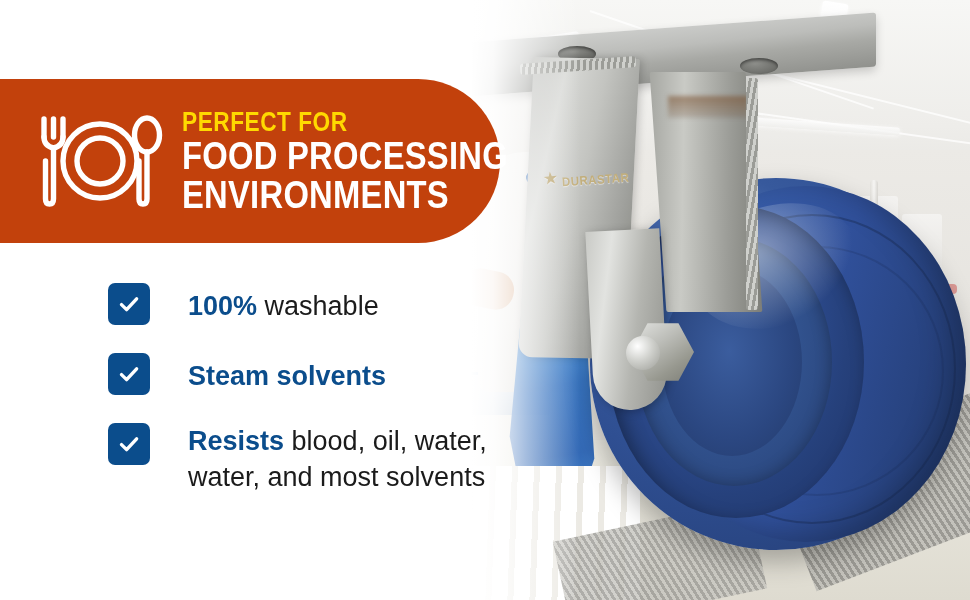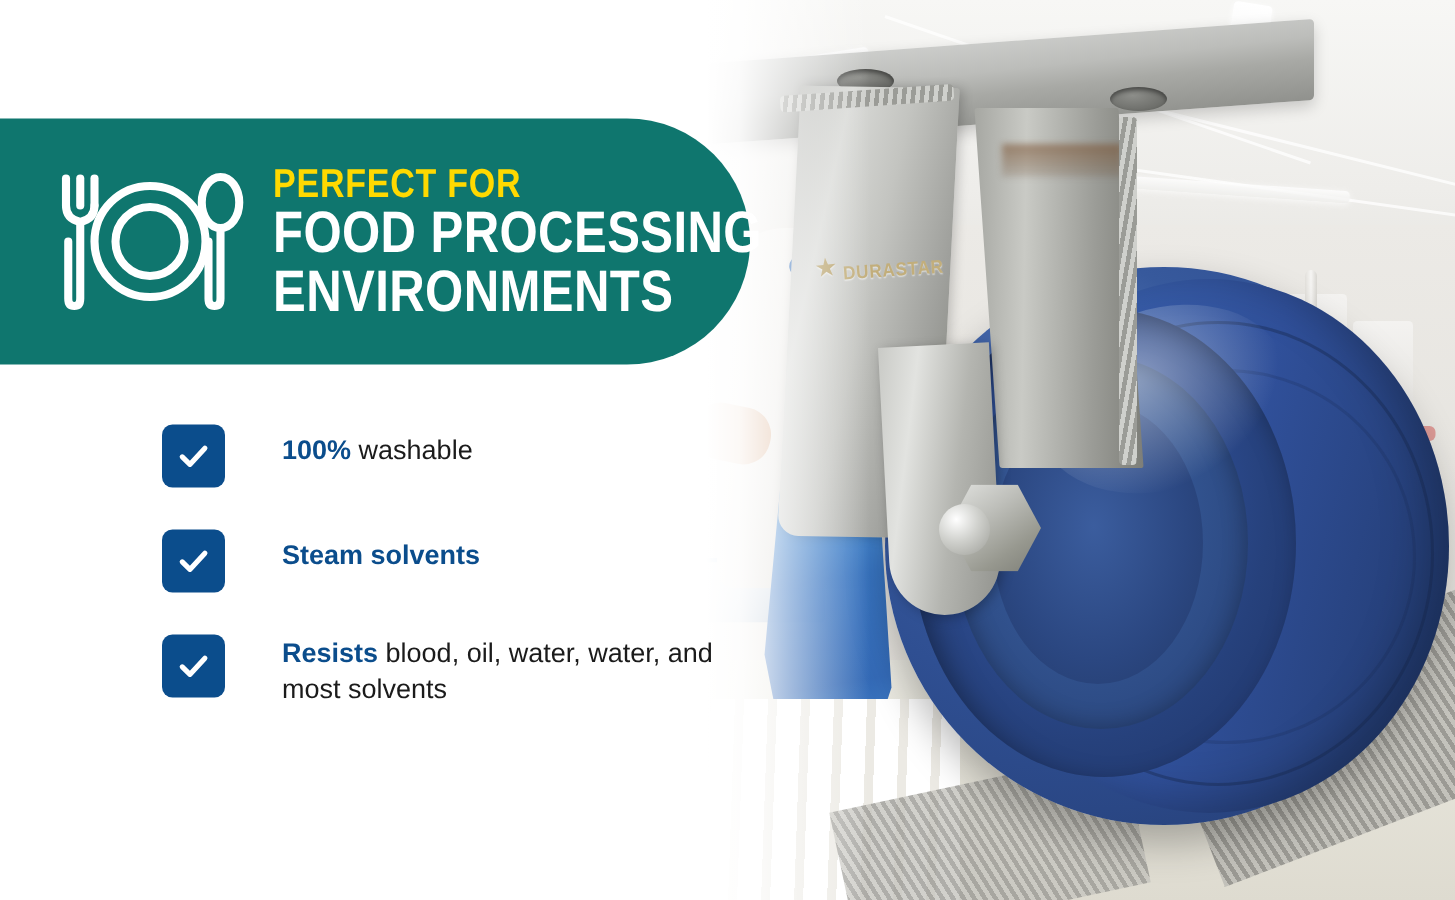--- a/index.html
+++ b/index.html
@@ -409,21 +409,21 @@
     width: 500px;
     height: 600px;
   }
 
   .banner {
     position: absolute;
     left: 0;
     top: 79px;
     width: 500px;
     height: 164px;
-    background: #0f766e;
+    background: #c2410c;
     border-radius: 0 82px 82px 0;
     display: flex;
     align-items: center;
     box-sizing: border-box;
     padding-left: 34px;
   }
   .banner-icon {
     flex: 0 0 auto;
     width: 132px;
     height: 104px;
@@ -475,21 +475,21 @@
     height: 42px;
     background: #0b4d8c;
     border-radius: 7px;
     display: flex;
     align-items: center;
     justify-content: center;
     margin-right: 38px;
   }
   .check-label {
     font-family: "Liberation Sans", sans-serif;
-    font-size: 18px;
+    font-size: 27px;
     color: #1b1b1b;
     line-height: 1.32;
     padding-top: 6px;
   }
   .check-label .lead {
     color: #0b4d8c;
     font-weight: 700;
   }
   .row-3 .check-label { padding-top: 1px; }
 </style>

